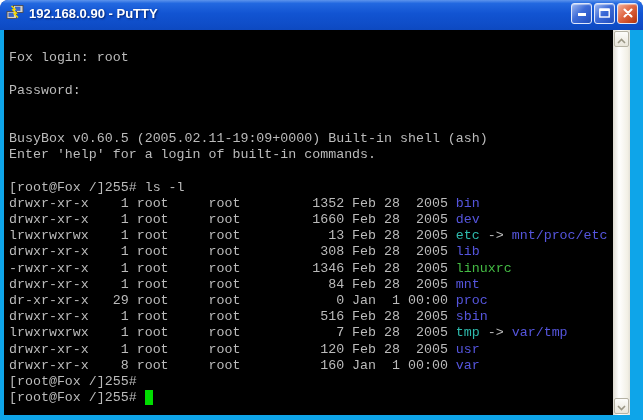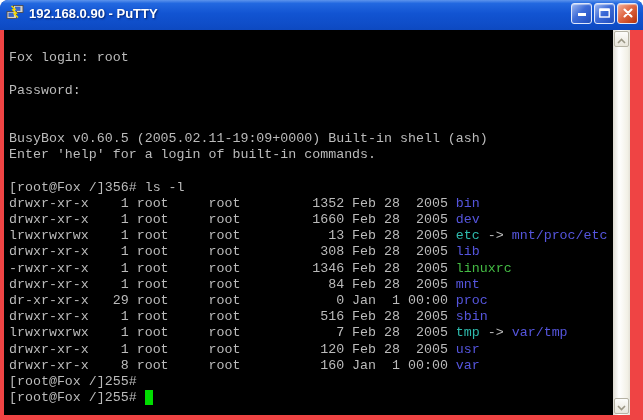--- a/index.html
+++ b/index.html
@@ -26,21 +26,21 @@
     width:21px; height:21px; border-radius:3px; border:1px solid #dfe8fb;
     box-sizing:border-box; display:flex; align-items:center; justify-content:center;
     cursor:default;
   }
   .wbtn.minmax { background:linear-gradient(135deg,#9db7f0 0%,#3e6cd8 45%,#2a58c8 80%,#2450b8 100%); box-shadow:inset 0 1px 1px rgba(255,255,255,.5); }
   .wbtn.close  { background:linear-gradient(135deg,#f4b09a 0%,#e06844 45%,#c24018 85%,#aa300c 100%); box-shadow:inset 0 1px 1px rgba(255,255,255,.5); }
   .min-glyph { align-self:flex-end; margin-bottom:3px; }
   
   .frame {
     position:absolute; top:30px; left:0; right:0; bottom:0;
-    background:#ef4444; padding:0 13px 5px 4px; box-sizing:border-box;
+    background:#0ea5e9; padding:0 13px 5px 4px; box-sizing:border-box;
   }
   .content { display:flex; height:100%; }
   
   .screen {
     flex:1; overflow:hidden; box-sizing:border-box;
     padding:4px 0 0 5px;
     font-family:"Liberation Mono","DejaVu Sans Mono",monospace;
     font-size:13.3px; line-height:16.2px;
   }
   .trow { white-space:pre; height:16.2px; }
@@ -104,21 +104,21 @@
       <div class="screen" style="background-color: rgb(0, 0, 0); color: rgb(187, 187, 187);">
           <div class="trow">&nbsp;</div>
           <div class="trow"><span>Fox login: root</span></div>
           <div class="trow">&nbsp;</div>
           <div class="trow"><span>Password:</span></div>
           <div class="trow">&nbsp;</div>
           <div class="trow">&nbsp;</div>
           <div class="trow"><span>BusyBox v0.60.5 (2005.02.11-19:09+0000) Built-in shell (ash)</span></div>
           <div class="trow"><span>Enter 'help' for a login of built-in commands.</span></div>
           <div class="trow">&nbsp;</div>
-          <div class="trow"><span>[root@Fox /]356# ls -l</span></div>
+          <div class="trow"><span>[root@Fox /]255# ls -l</span></div>
           <div class="trow"><span>drwxr-xr-x    1 root     root         1352 Feb 28  2005 </span><span style="color: rgb(85, 85, 221);">bin</span></div>
           <div class="trow"><span>drwxr-xr-x    1 root     root         1660 Feb 28  2005 </span><span style="color: rgb(85, 85, 221);">dev</span></div>
           <div class="trow"><span>lrwxrwxrwx    1 root     root           13 Feb 28  2005 </span><span style="color: rgb(46, 187, 173);">etc</span><span> -&gt; </span><span style="color: rgb(85, 85, 221);">mnt/proc/etc</span></div>
           <div class="trow"><span>drwxr-xr-x    1 root     root          308 Feb 28  2005 </span><span style="color: rgb(85, 85, 221);">lib</span></div>
           <div class="trow"><span>-rwxr-xr-x    1 root     root         1346 Feb 28  2005 </span><span style="color: rgb(68, 187, 68);">linuxrc</span></div>
           <div class="trow"><span>drwxr-xr-x    1 root     root           84 Feb 28  2005 </span><span style="color: rgb(85, 85, 221);">mnt</span></div>
           <div class="trow"><span>dr-xr-xr-x   29 root     root            0 Jan  1 00:00 </span><span style="color: rgb(85, 85, 221);">proc</span></div>
           <div class="trow"><span>drwxr-xr-x    1 root     root          516 Feb 28  2005 </span><span style="color: rgb(85, 85, 221);">sbin</span></div>
           <div class="trow"><span>lrwxrwxrwx    1 root     root            7 Feb 28  2005 </span><span style="color: rgb(46, 187, 173);">tmp</span><span> -&gt; </span><span style="color: rgb(85, 85, 221);">var/tmp</span></div>
           <div class="trow"><span>drwxr-xr-x    1 root     root          120 Feb 28  2005 </span><span style="color: rgb(85, 85, 221);">usr</span></div>

